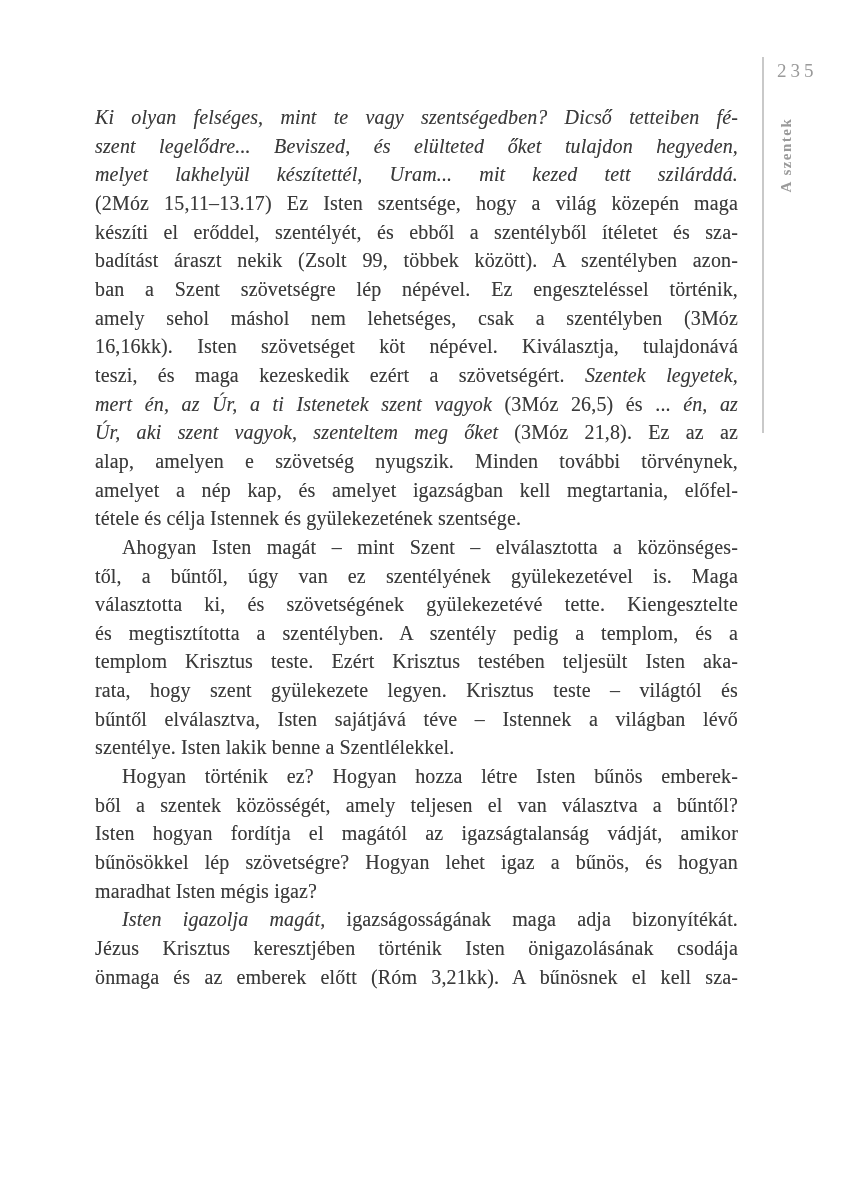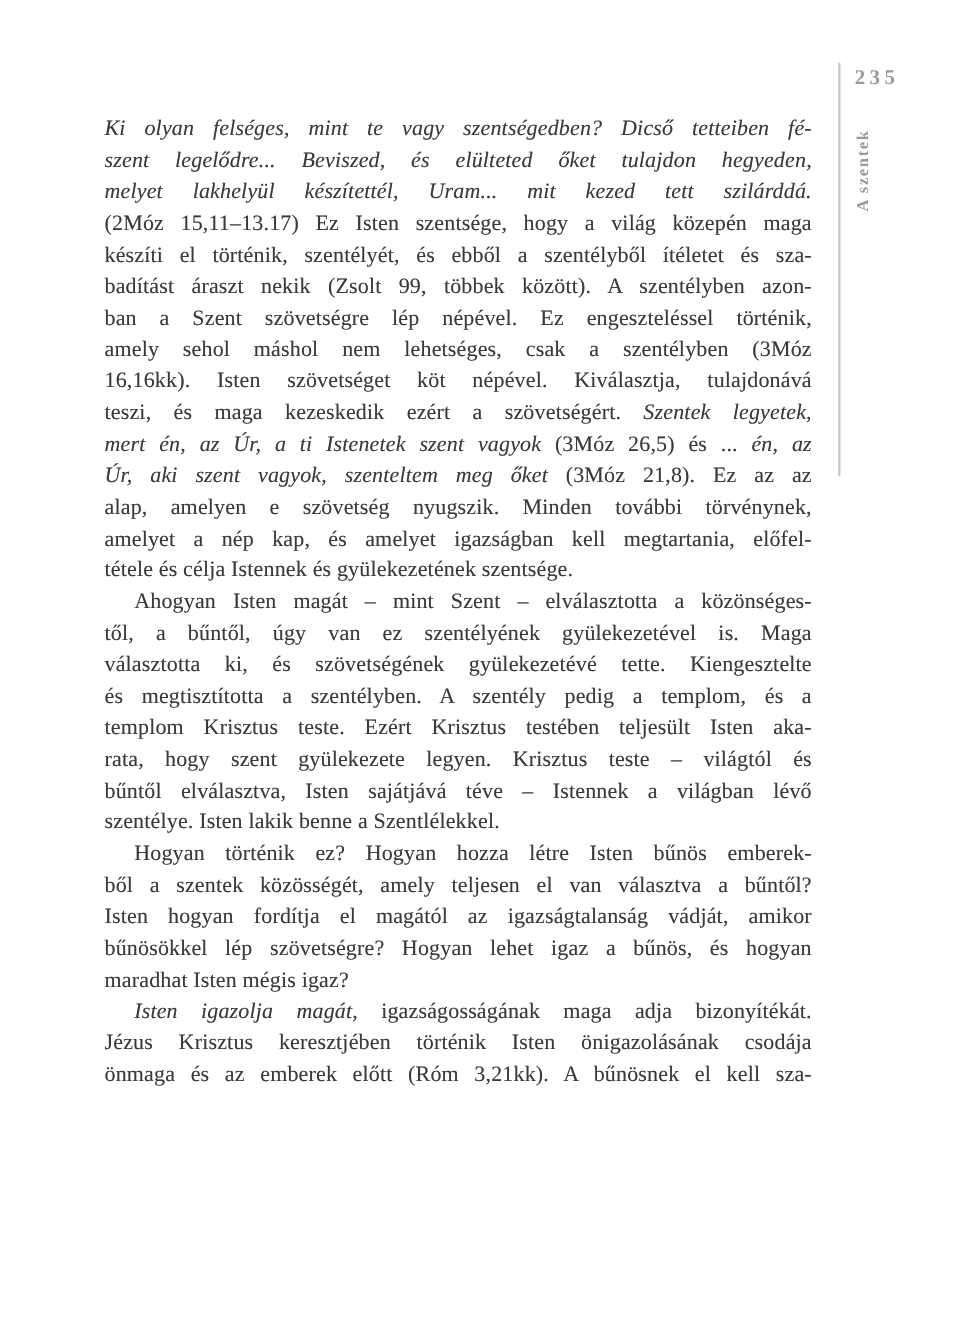--- a/index.html
+++ b/index.html
@@ -40,21 +40,21 @@
   }
   .line.indent {
     text-indent: 27px;
   }
   .line em { }
   .page-number {
     position: absolute;
     left: 777px;
     top: 60px;
     font-size: 19px;
-    font-weight: 700;
+    font-weight: 400;
     letter-spacing: 4px;
     color: var(--muted-color);
   }
   .side-rule {
     position: absolute;
     left: 762px;
     top: 57px;
     width: 2px;
     height: 376px;
     background: var(--rule-color);
@@ -77,21 +77,21 @@
 
 <div class="page">
   <div class="side-rule"></div>
   <div class="page-number">235</div>
   <div class="sidebar-label">A szentek</div>
   <div class="text-block">
       <div class="line"><em>Ki olyan felséges, mint te vagy szentségedben? Dicső tetteiben fé-</em></div>
       <div class="line"><em>szent legelődre... Beviszed, és elülteted őket tulajdon hegyeden,</em></div>
       <div class="line"><em>melyet lakhelyül készítettél, Uram... mit kezed tett szilárddá.</em></div>
       <div class="line"><span>(2Móz 15,11–13.17) Ez Isten szentsége, hogy a világ közepén maga</span></div>
-      <div class="line"><span>készíti el történik, szentélyét, és ebből a szentélyből ítéletet és sza-</span></div>
+      <div class="line"><span>készíti el erőddel, szentélyét, és ebből a szentélyből ítéletet és sza-</span></div>
       <div class="line"><span>badítást áraszt nekik (Zsolt 99, többek között). A szentélyben azon-</span></div>
       <div class="line"><span>ban a Szent szövetségre lép népével. Ez engeszteléssel történik,</span></div>
       <div class="line"><span>amely sehol máshol nem lehetséges, csak a szentélyben (3Móz</span></div>
       <div class="line"><span>16,16kk). Isten szövetséget köt népével. Kiválasztja, tulajdonává</span></div>
       <div class="line"><span>teszi, és maga kezeskedik ezért a szövetségért. </span><em>Szentek legyetek,</em></div>
       <div class="line"><em>mert én, az Úr, a ti Istenetek szent vagyok </em><span>(3Móz 26,5) és ... </span><em>én, az</em></div>
       <div class="line"><em>Úr, aki szent vagyok, szenteltem meg őket </em><span>(3Móz 21,8). Ez az az</span></div>
       <div class="line"><span>alap, amelyen e szövetség nyugszik. Minden további törvénynek,</span></div>
       <div class="line"><span>amelyet a nép kap, és amelyet igazságban kell megtartania, előfel-</span></div>
       <div class="line para-end"><span>tétele és célja Istennek és gyülekezetének szentsége.</span></div>

